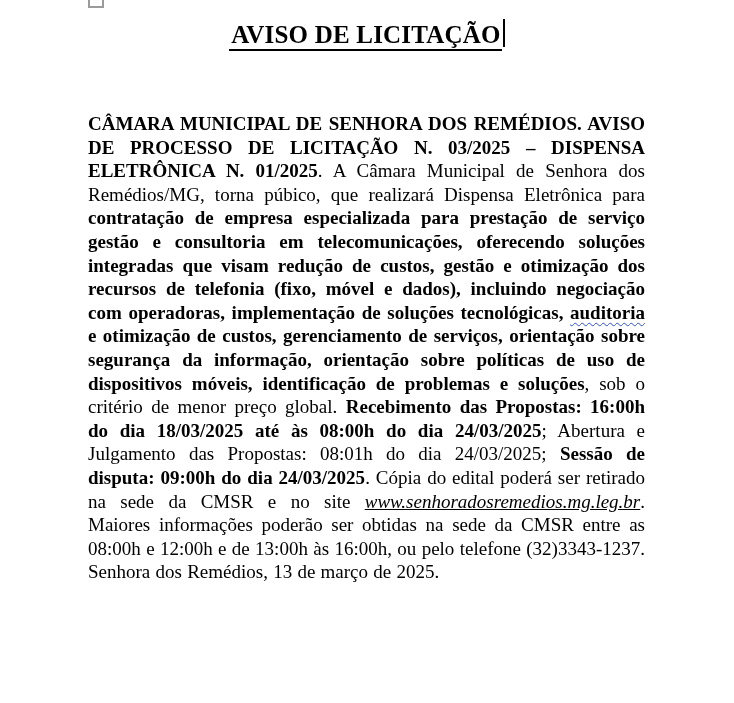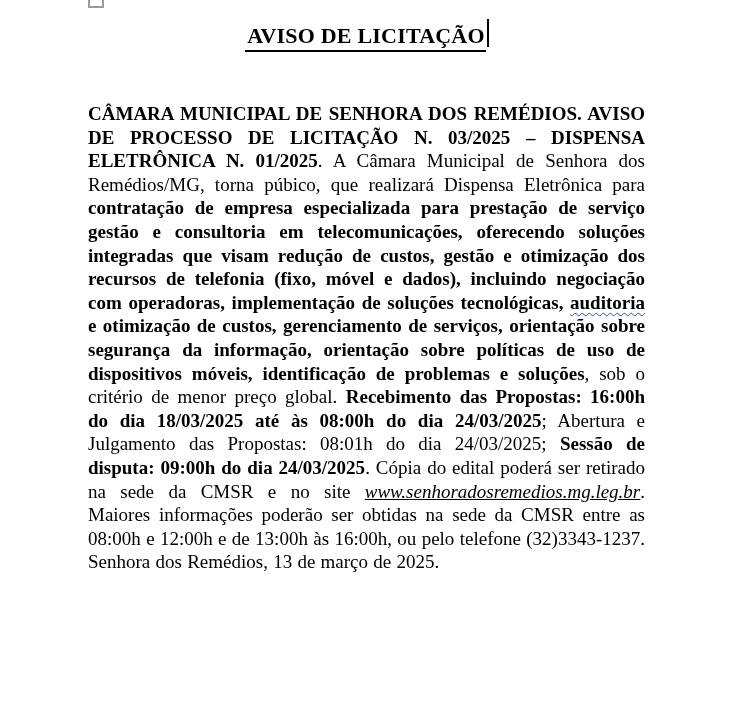--- a/index.html
+++ b/index.html
@@ -30,38 +30,38 @@
     position: absolute;
     top: 19px;
     left: 0;
     width: 100%;
     text-align: center;
     white-space: nowrap;
   }
   .doc-title {
     display: inline-block;
     font-weight: bold;
-    font-size: 22px;
+    font-size: 25px;
     line-height: 26px;
     letter-spacing: 0.2px;
     border-bottom: 2px solid #000000;
     padding: 0 1px 1px 2px;
   }
   .caret {
     display: inline-block;
     width: 2px;
     height: 28px;
     background: #000000;
     vertical-align: -4px;
     margin-left: 1px;
   }
   .doc-body {
     position: absolute;
     left: 88px;
-    top: 102px;
+    top: 112px;
     width: 557px;
     text-align: justify;
     font-size: 19px;
     line-height: 23.6px;
     word-spacing: 0.5px;
   }
   .b { font-weight: bold; }
   .squiggle {
     font-weight: bold;
     text-decoration-line: underline;

